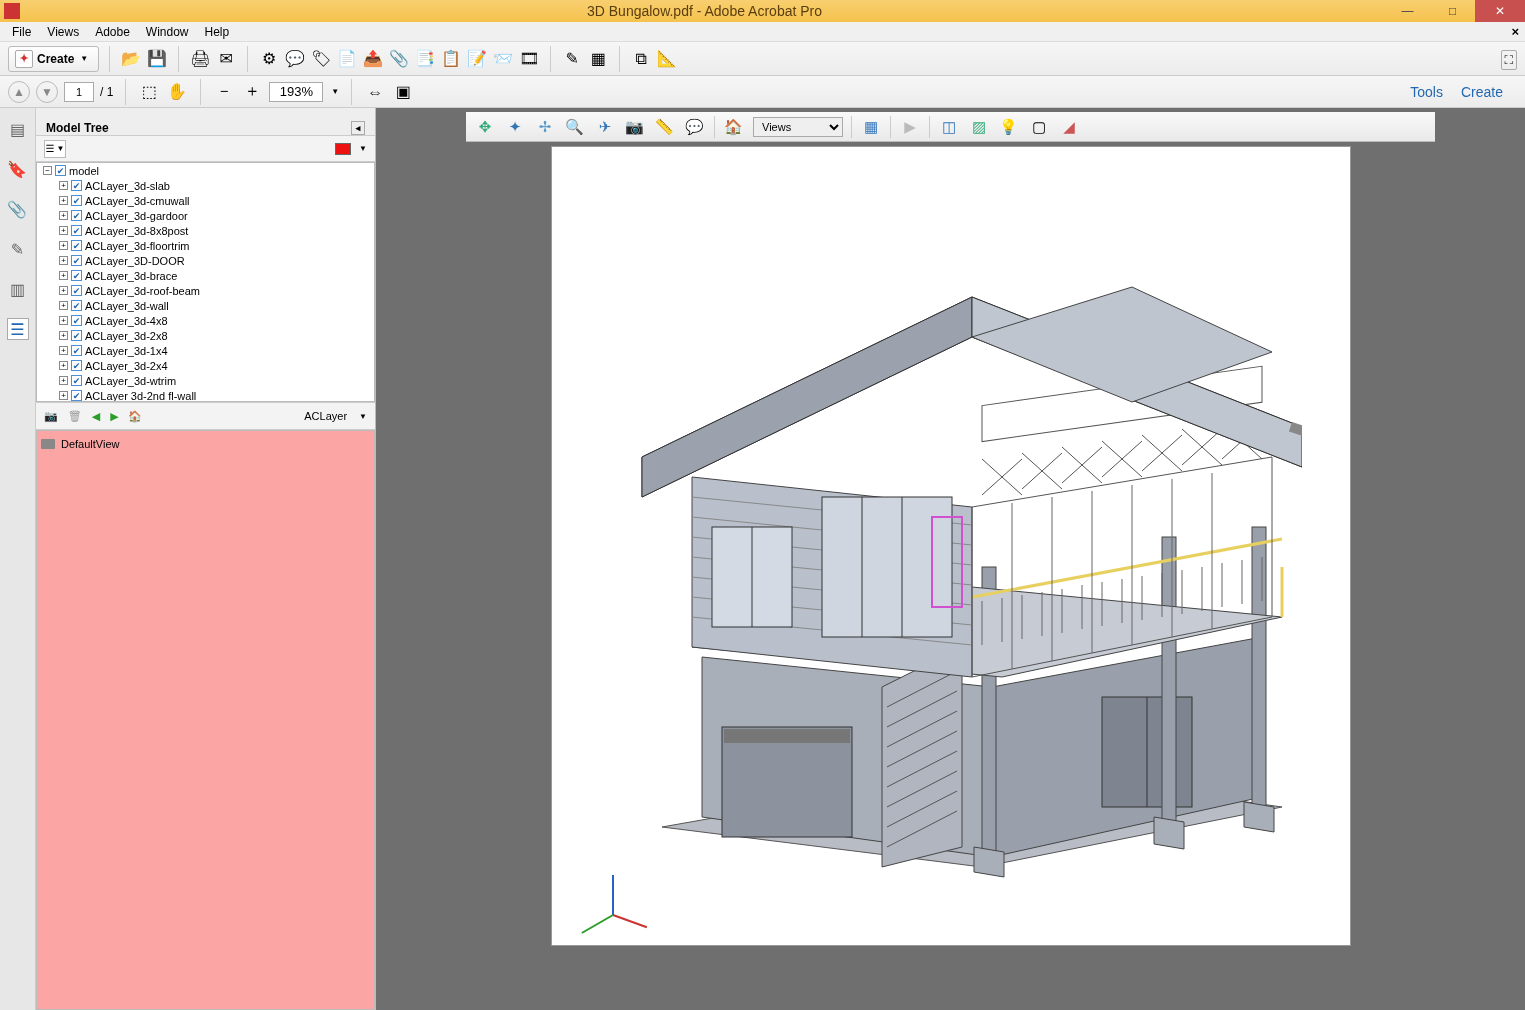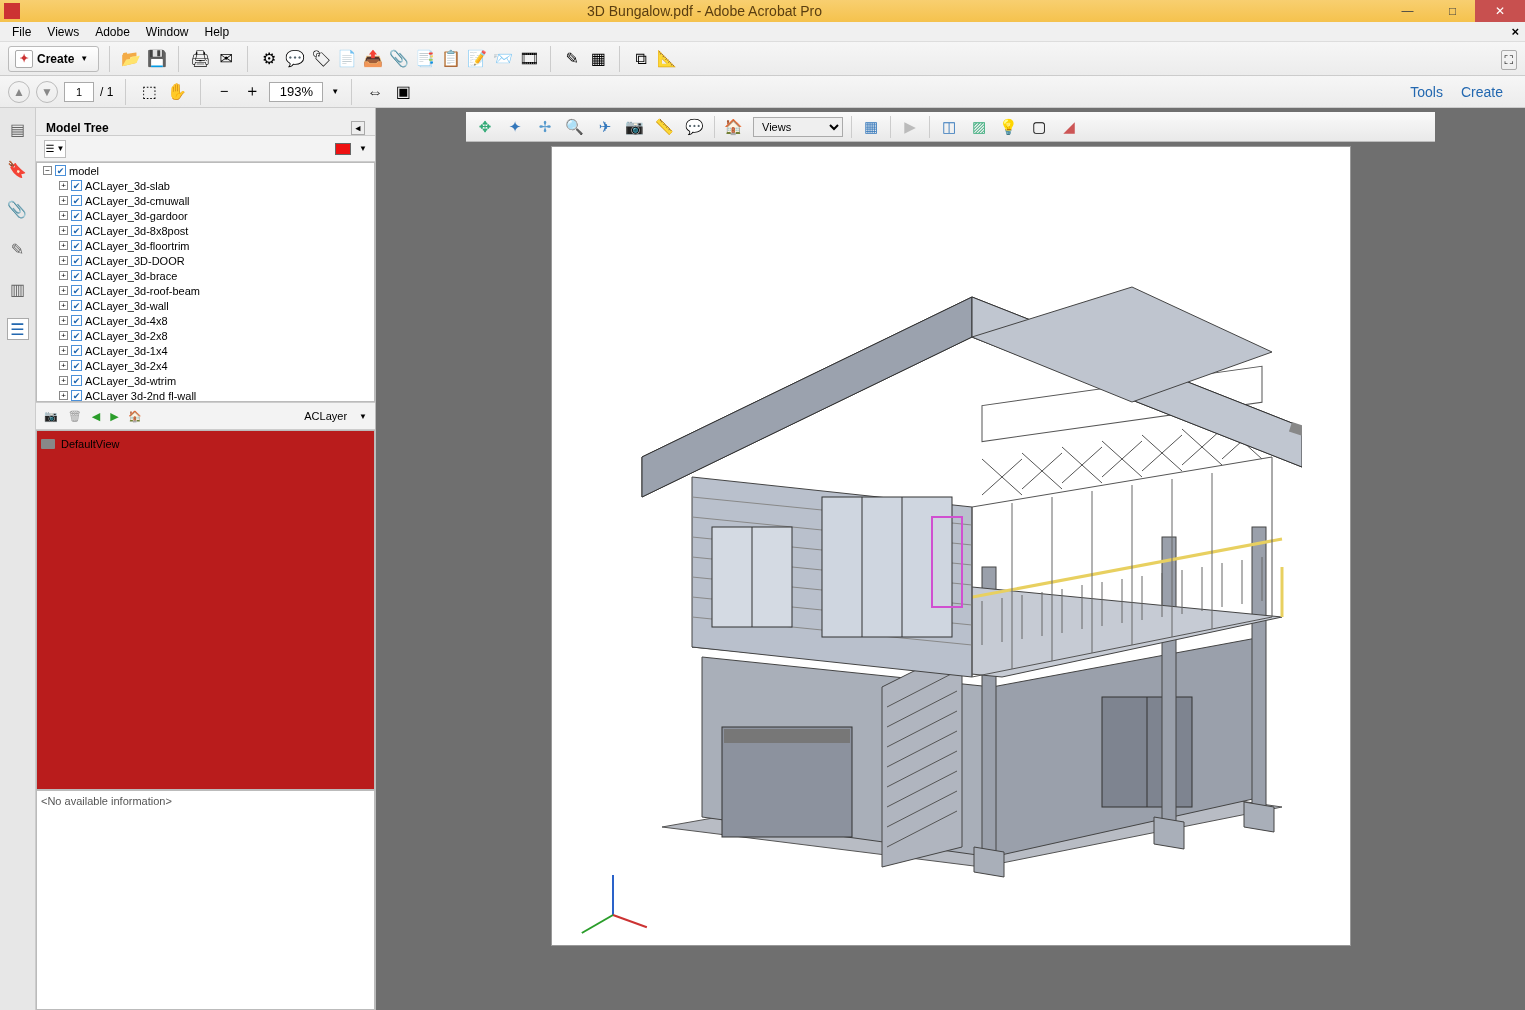--- a/index.html
+++ b/index.html
@@ -54,21 +54,21 @@
 
 .tree-box { background: #fff; border: 1px solid #bbb; margin: 0; height: 240px; overflow-y: auto; font-size: 11px; position: relative; }
 .tree-row { display: flex; align-items: center; height: 15px; padding-left: 6px; white-space: nowrap; }
 .tree-row .exp { width: 9px; height: 9px; border: 1px solid #888; font-size: 8px; line-height: 7px; text-align: center; margin-right: 3px; }
 .tree-row .chk { width: 11px; height: 11px; border: 1px solid #4a90d9; margin-right: 3px; display: flex; align-items: center; justify-content: center; color: #2368b0; font-size: 9px; }
 .tree-row.child { padding-left: 22px; }
 
 .mid-toolbar { height: 28px; border-top: 1px solid #ccc; border-bottom: 1px solid #ccc; display: flex; align-items: center; padding: 0 8px; gap: 10px; background: #f3f3f3; font-size: 11px; }
 .mid-toolbar .spacer { flex: 1; }
 
-.views-box { background: #b91c1c; border: 1px solid #bbb; flex: 1; min-height: 150px; font-size: 11px; padding: 4px; }
+.views-box { background: #fca5a5; border: 1px solid #bbb; flex: 1; min-height: 150px; font-size: 11px; padding: 4px; }
 .views-row { display: flex; align-items: center; gap: 6px; height: 18px; }
 .cam-icon { width: 14px; height: 10px; background: #888; border-radius: 1px; }
 
 .info-box { background: #fff; border: 1px solid #bbb; height: 220px; font-size: 11px; padding: 4px; color: #555; }
 
 
 .viewport { flex: 1; background: #6f6f6f; position: relative; display: flex; flex-direction: column; }
 .view-toolbar { height: 30px; background: linear-gradient(#fafafa,#e9e9e9); border-bottom: 1px solid #bbb; display: flex; align-items: center; padding: 0 8px; gap: 8px; font-size: 11px; margin: 4px 90px 0 90px; }
 .vt-icon { width: 22px; height: 22px; display: flex; align-items: center; justify-content: center; font-size: 15px; cursor: default; }
 .views-select { border: 1px solid #aaa; height: 20px; font-size: 11px; padding: 0 4px; width: 90px; }
@@ -285,23 +285,20 @@
       <span class="dropdown-arrow">▼</span>
     </div>
 
     <div class="views-box">
       <div class="views-row">
         <span class="cam-icon"></span>
         <span>DefaultView</span>
       </div>
     </div>
 
-    <div class="info-box">
-      <span>&lt;No available information&gt;</span>
-    </div>
   </div>
 
   <div class="viewport">
     <div class="view-toolbar">
       <div class="vt-icon" style="color:#3a7">✥</div>
       <div class="vt-icon" style="color:#37b">✦</div>
       <div class="vt-icon" style="color:#59c">✢</div>
       <div class="vt-icon" style="color:#59c">🔍</div>
       <div class="vt-icon" style="color:#37b">✈</div>
       <div class="vt-icon">📷</div>

